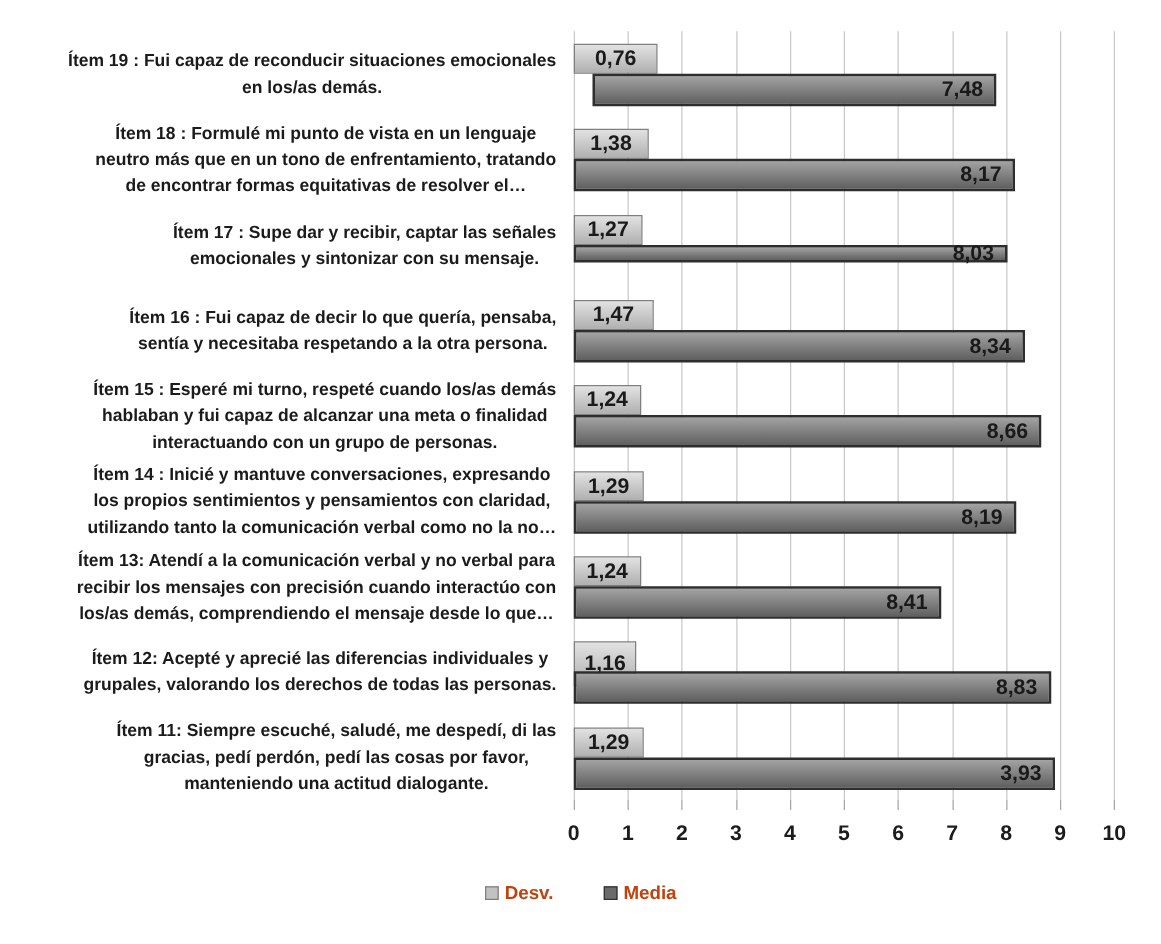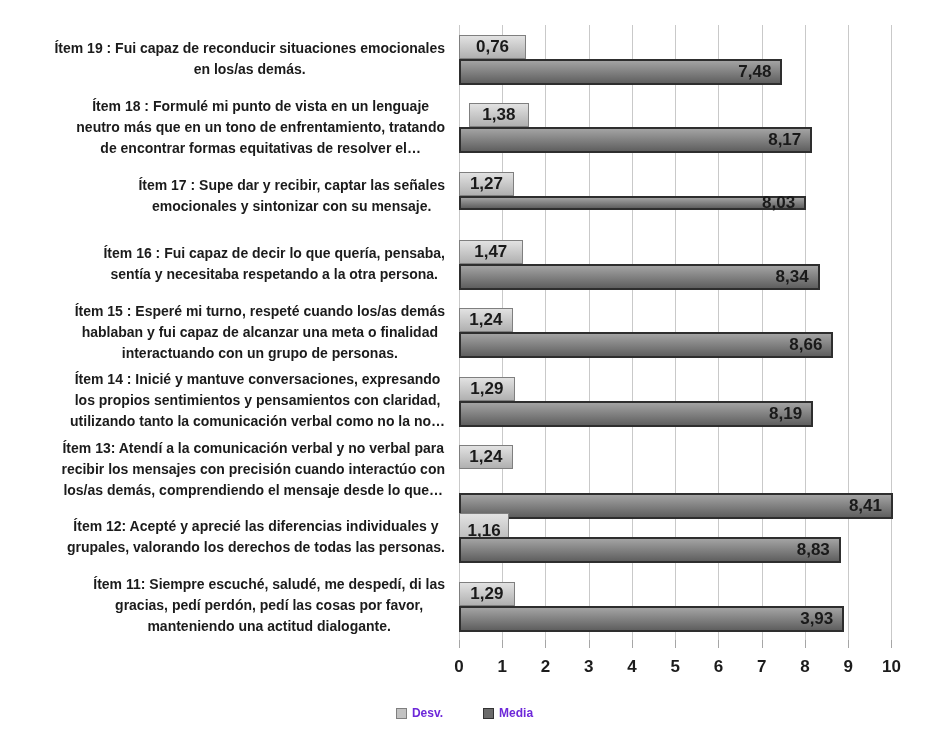--- a/index.html
+++ b/index.html
@@ -65,21 +65,21 @@
     gap: 40px;
   }
   .legend-item { display: flex; align-items: center; gap: 5px; }
   .legend-swatch {
     width: 11px; height: 11px;
     display: inline-block;
   }
   .swatch-desv { background: #c2c2c2; border: 1.5px solid #7f7f7f; }
   .swatch-media { background: #6b6b6b; border: 1.5px solid #333333; }
   .legend-label {
-    font-size: 12px; font-weight: bold; color: #6d28d9;
+    font-size: 15px; font-weight: bold; color: #c2410c;
   }
 </style>
 </head>
 <body>
 
 <div id="chart-root">
   <div id="grid-layer">
       <div class="gridline" style="left: 459px; top: 25px; height: 615px;"></div>
       <div class="gridline" style="left: 502.24px; top: 25px; height: 615px;"></div>
       <div class="gridline" style="left: 545.48px; top: 25px; height: 615px;"></div>
@@ -132,24 +132,24 @@
       <div class="cat-label-cell" style="top: 571.667px; height: 68.3333px;">
         <div class="cat-label-text">Ítem 11: Siempre escuché, saludé, me despedí, di las
 gracias, pedí perdón, pedí las cosas por favor,
 manteniendo una actitud dialogante.</div>
       </div>
     </div>
   <div id="bars-layer">
       <div class="bar bar-desv" style="left: 459px; top: 35px; width: 67.022px; height: 24px;">
         <div class="bar-value">0,76</div>
       </div>
-      <div class="bar bar-media" style="left: 459px; top: 59px; width: 323.435px; height: 26px;">
+      <div class="bar bar-media" style="left: 474px; top: 59px; width: 323.435px; height: 26px;">
         <div class="bar-value">7,48</div>
       </div>
-      <div class="bar bar-desv" style="left: 469px; top: 103.333px; width: 59.6712px; height: 24px;">
+      <div class="bar bar-desv" style="left: 459px; top: 103.333px; width: 59.6712px; height: 24px;">
         <div class="bar-value">1,38</div>
       </div>
       <div class="bar bar-media" style="left: 459px; top: 127.333px; width: 353.271px; height: 26px;">
         <div class="bar-value">8,17</div>
       </div>
       <div class="bar bar-desv" style="left: 459px; top: 171.667px; width: 54.9148px; height: 24px;">
         <div class="bar-value">1,27</div>
       </div>
       <div class="bar bar-media" style="left: 459px; top: 195.667px; width: 347.217px; height: 14px;">
         <div class="bar-value">8,03</div>
@@ -168,21 +168,21 @@
       </div>
       <div class="bar bar-desv" style="left: 459px; top: 376.667px; width: 55.7796px; height: 24px;">
         <div class="bar-value">1,29</div>
       </div>
       <div class="bar bar-media" style="left: 459px; top: 400.667px; width: 354.136px; height: 26px;">
         <div class="bar-value">8,19</div>
       </div>
       <div class="bar bar-desv" style="left: 459px; top: 445px; width: 53.6176px; height: 24px;">
         <div class="bar-value">1,24</div>
       </div>
-      <div class="bar bar-media" style="left: 459px; top: 493px; width: 434px; height: 26px; justify-content: flex-end;">
+      <div class="bar bar-media" style="left: 459px; top: 469px; width: 294px; height: 26px; justify-content: flex-end;">
         <div class="bar-value">8,41</div>
       </div>
       <div class="bar bar-desv" style="left: 459px; top: 513.333px; width: 50.1584px; height: 36px;">
         <div class="bar-value">1,16</div>
       </div>
       <div class="bar bar-media" style="left: 459px; top: 537.333px; width: 381.809px; height: 26px;">
         <div class="bar-value">8,83</div>
       </div>
       <div class="bar bar-desv" style="left: 459px; top: 581.667px; width: 55.7796px; height: 24px;">
         <div class="bar-value">1,29</div>

